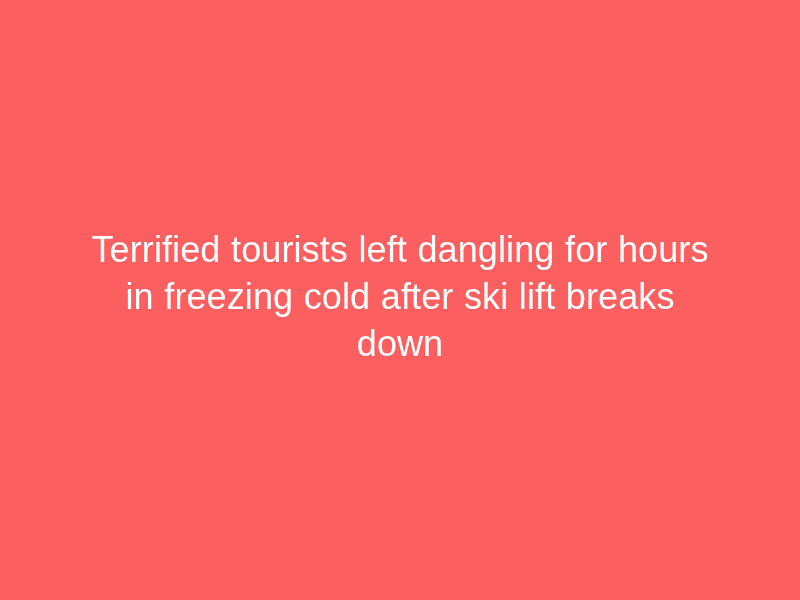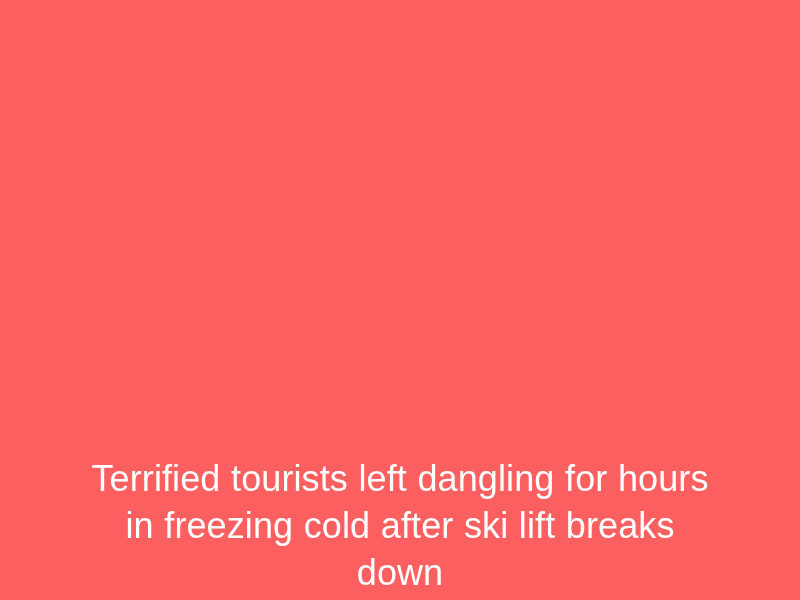--- a/index.html
+++ b/index.html
@@ -16,21 +16,21 @@
     font-family: "Liberation Sans", sans-serif;
     -webkit-font-smoothing: antialiased;
   }
 
   #headline-card {
     position: relative;
     width: 800px;
     height: 600px;
     background: #fb5f5f;
     display: flex;
-    align-items: flex-end;
+    align-items: center;
     justify-content: center;
     box-sizing: border-box;
   }
 
   #headline-block {
     width: 620px;
     max-width: 620px;
     margin: 0;
     padding: 0;
     

